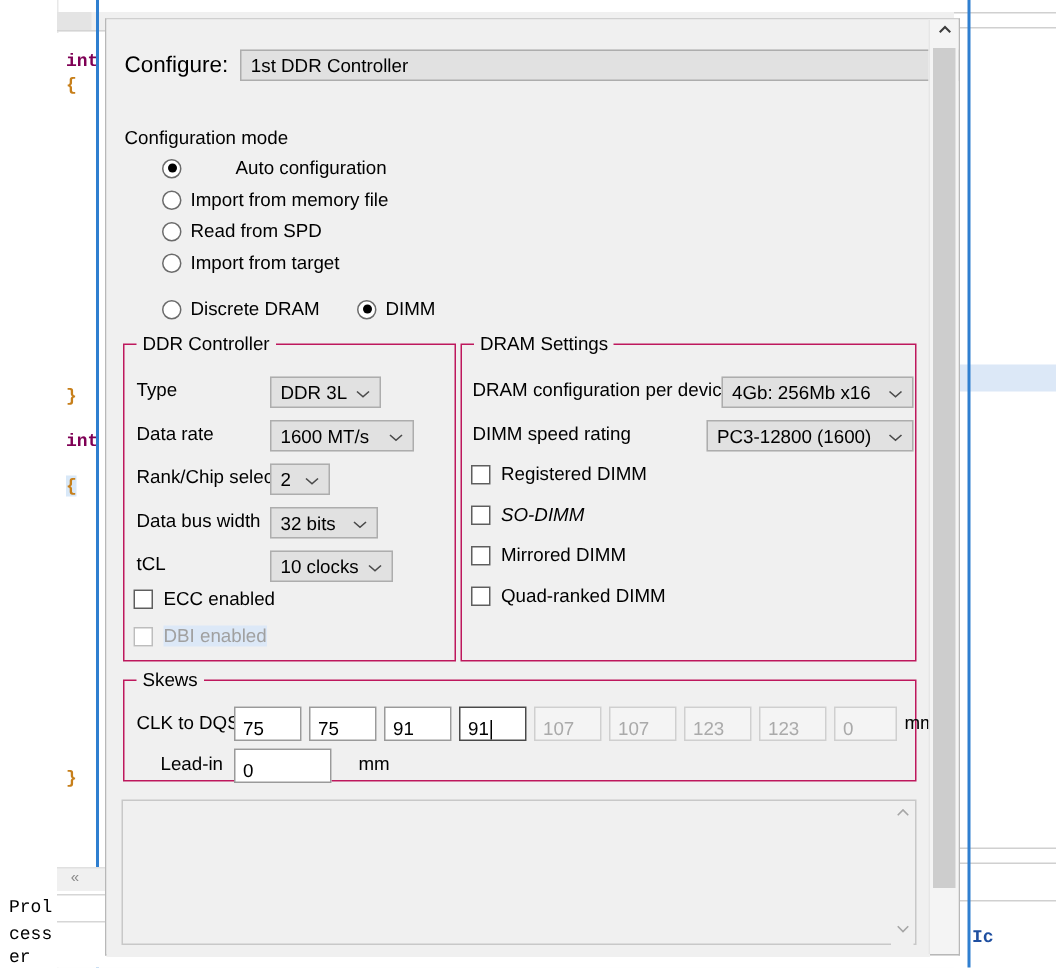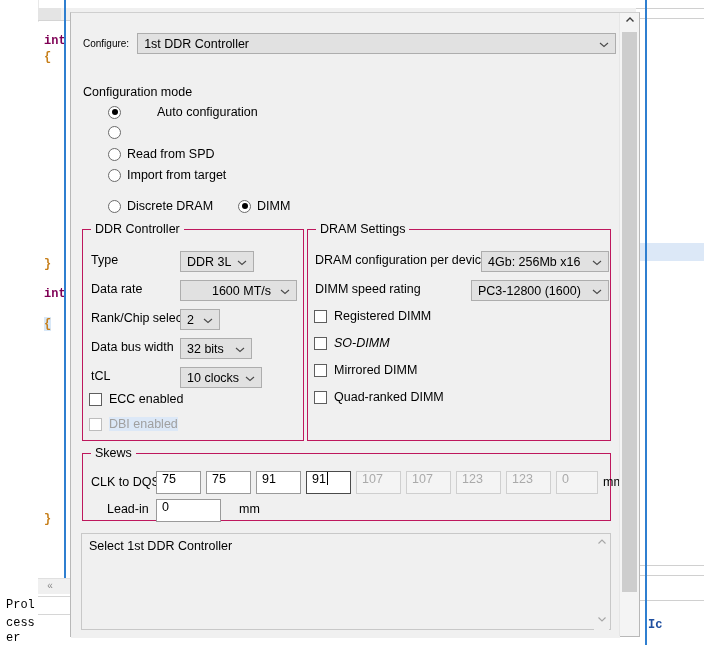--- a/index.html
+++ b/index.html
@@ -190,21 +190,21 @@
 
   
   .row-configure {
     position: absolute;
     left: 12px;
     top: 20px;
     display: flex;
     align-items: center;
     gap: 8px;
   }
-  .lbl { font-size: 10px; color: #000; }
+  .lbl { font-size: 15px; color: #000; }
 
   .combo {
     position: relative;
     background: #e1e1e1;
     border: 1px solid #adadad;
     height: 21px;
     box-sizing: border-box;
     display: flex;
     align-items: center;
     padding-left: 6px;
@@ -305,21 +305,21 @@
   .txt {
     background: #ffffff;
     border: 1px solid #9a9a9a;
     height: 23px;
     box-sizing: border-box;
     font-size: 12.5px;
     font-family: "Liberation Sans", sans-serif;
     color: #000;
     padding: 0 0 0 5px;
     display: flex;
-    align-items: flex-start;
+    align-items: flex-end;
     position: absolute;
   }
   .txt.focused {
     border: 1px solid #4a4a4a;
   }
   .txt.focused::after {
     content: "";
     width: 1px;
     height: 13px;
     background: #000;
@@ -413,20 +413,21 @@
     </div>
 
     <div class="section-title" style="left:12px;top:72px;">Configuration mode</div>
 
     <div class="radio-row" style="left:37px;top:92px;gap:36px;">
       <span class="radio checked"></span>
       <span>Auto configuration</span>
     </div>
     <div class="radio-row" style="left:37px;top:113px;">
       <span class="radio"></span>
+      <span>Import from memory file</span>
     </div>
     <div class="radio-row" style="left:37px;top:134px;">
       <span class="radio"></span>
       <span>Read from SPD</span>
     </div>
     <div class="radio-row" style="left:37px;top:155px;">
       <span class="radio"></span>
       <span>Import from target</span>
     </div>
 
@@ -451,21 +452,21 @@
       <span class="caret">
         <svg viewBox="0 0 10 10" width="10" height="10">
             <path d="M1 3.5 L5 7 L9 3.5" fill="none" stroke="#4a4a4a" stroke-width="1.1"></path>
           </svg>
       </span>
     </div>
 
     <div class="field-row" style="left:20px;top:269px;">
       <span>Data rate</span>
     </div>
-    <div class="combo" style="position:absolute;left:109px;top:267px;width:117px;justify-content:center;">
+    <div class="combo" style="position:absolute;left:109px;top:267px;width:96px;">
       <span>1600 MT/s</span>
       <span class="caret">
         <svg viewBox="0 0 10 10" width="10" height="10">
             <path d="M1 3.5 L5 7 L9 3.5" fill="none" stroke="#4a4a4a" stroke-width="1.1"></path>
           </svg>
       </span>
     </div>
 
     <div class="field-row" style="left:20px;top:298px;">
       <span>Rank/Chip select</span>
@@ -600,21 +601,20 @@
       <span>Lead-in</span>
     </div>
     <div class="txt" style="left:85px;top:486px;width:65px;">
         <span>0</span>
       </div>
     <div class="field-row" style="left:168px;top:489px;">
       <span>mm</span>
     </div>
 
     <div id="status-box">
-      <div id="status-text">Select 1st DDR Controller</div>
       <div id="status-scroll">
         <div class="mini-arrow" style="top:2px;">
           <svg viewBox="0 0 10 10" width="10" height="10">
               <path d="M1.5 6.5 L5 3 L8.5 6.5" fill="none" stroke="#a6a6a6" stroke-width="1.1"></path>
             </svg>
         </div>
         <div class="mini-arrow" style="top:79px;">
           <svg viewBox="0 0 10 10" width="10" height="10">
               <path d="M1.5 3.5 L5 7 L8.5 3.5" fill="none" stroke="#a6a6a6" stroke-width="1.1"></path>
             </svg>

